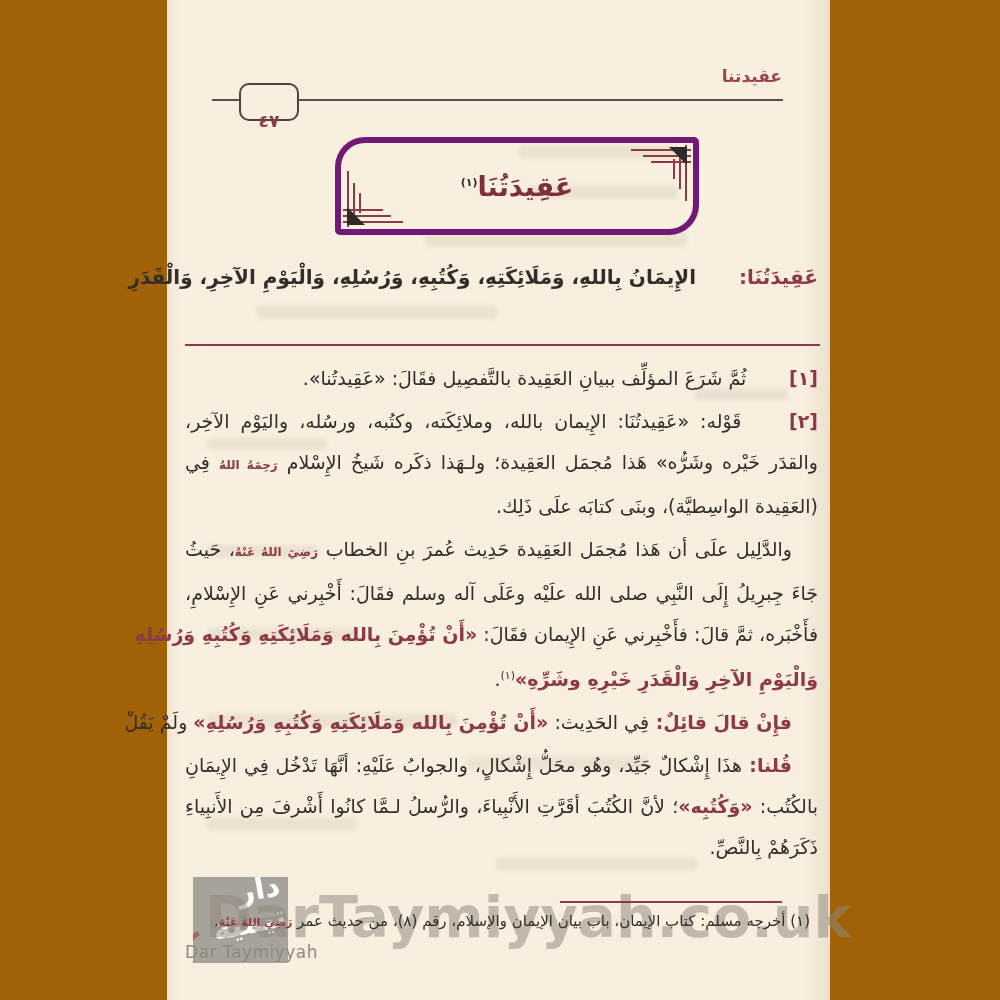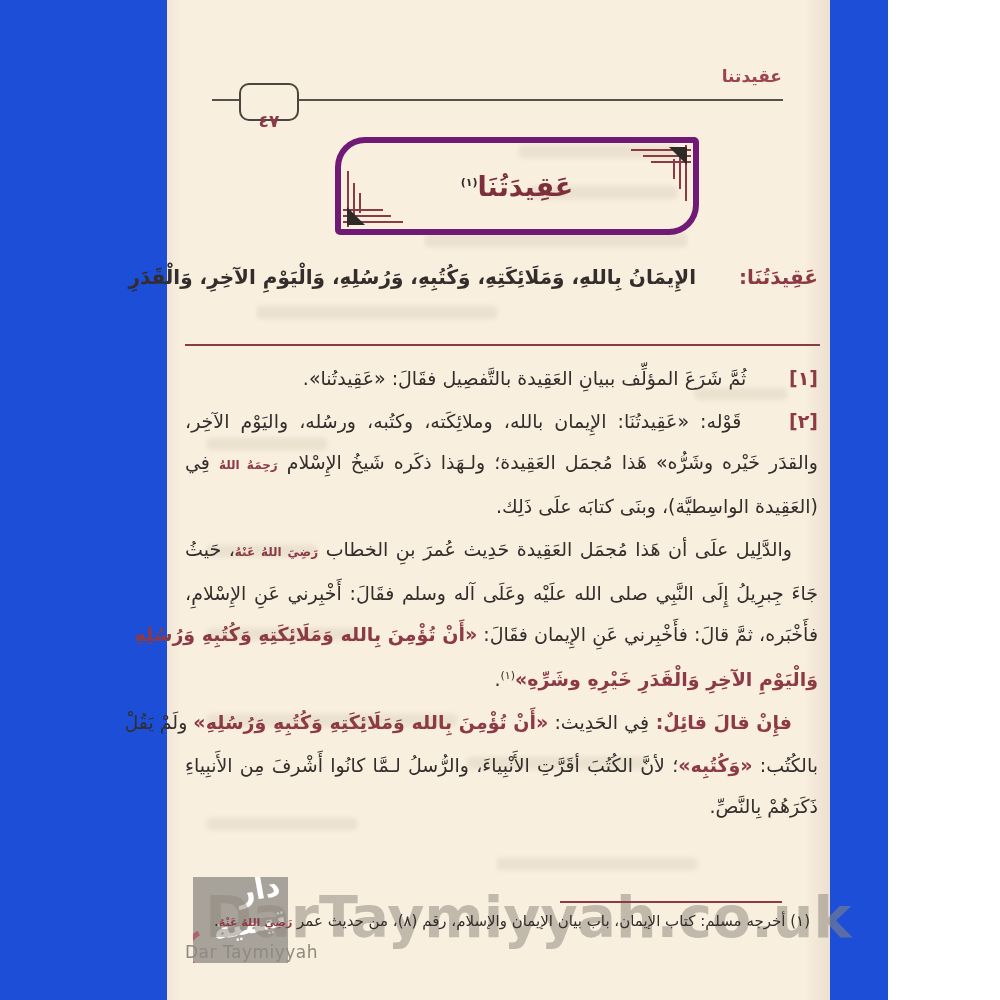--- a/index.html
+++ b/index.html
@@ -1,18 +1,18 @@
 <!DOCTYPE html>
 <html lang="ar"><head>
 <meta charset="utf-8">
 <style>
   html,body{margin:0;padding:0;}
   body{width:1000px;height:1000px;background:#ffffff;overflow:hidden;
        font-family:"DejaVu Sans",sans-serif;}
-  .stage{position:relative;width:888px;height:1000px;background:#1d4ed8;}
+  .stage{position:relative;width:1000px;height:1000px;background:#a16207;}
   .page{position:absolute;left:167px;top:0;width:663px;height:1000px;
         background:#f9efdf;}
   .page::after{content:"";position:absolute;top:0;bottom:0;right:0;width:26px;
         background:linear-gradient(to right,rgba(120,90,60,0),rgba(120,90,60,0.10));
         pointer-events:none;}
   .page::before{content:"";position:absolute;top:0;bottom:0;left:0;width:14px;
         background:linear-gradient(to left,rgba(120,90,60,0),rgba(150,120,90,0.07));
         pointer-events:none;}
 
   
@@ -151,20 +151,21 @@
       <div class="para">
           <div class="line j ind"><span class="seg-k">والدَّلِيل علَى أن هَذا مُجمَل العَقِيدة حَدِيث عُمرَ بنِ الخطاب </span><span class="seg-h">رَضِيَ اللهُ عَنْهُ</span><span class="seg-k">، حَيثُ</span></div>
           <div class="line j"><span class="seg-k">جَاءَ جِبرِيلُ إِلَى النَّبِي صلى الله علَيْه وعَلَى آله وسلم فقَالَ: أَخْبِرني عَنِ الإِسْلامِ،</span></div>
           <div class="line j"><span class="seg-k">فأَخْبَره، ثمَّ قالَ: فأَخْبِرني عَنِ الإِيمان فقَالَ: </span><span class="seg-rb">«أَنْ تُؤْمِنَ بِالله وَمَلَائِكَتِهِ وَكُتُبِهِ وَرُسُلِهِ</span></div>
           <div class="line e"><span class="seg-rb">وَالْيَوْمِ الآخِرِ وَالْقَدَرِ خَيْرِهِ وشَرِّهِ»</span><span class="seg-sk">(١)</span><span class="seg-k">.</span></div>
         </div>
       <div class="para">
           <div class="line j ind"><span class="seg-rb">فإِنْ قالَ قائِلٌ: </span><span class="seg-k">فِي الحَدِيث: </span><span class="seg-rb">«أَنْ تُؤْمِنَ بِالله وَمَلَائِكَتِهِ وَكُتُبِهِ وَرُسُلِهِ»</span><span class="seg-k"> ولَمْ يَقُلْ</span></div>
         </div>
       <div class="para">
+          <div class="line j ind"><span class="seg-rb">قُلنا: </span><span class="seg-k">هذَا إِشْكالٌ جَيِّد، وهُو محَلُّ إِشْكالٍ، والجوابُ عَلَيْهِ: أنَّهَا تَدْخُل فِي الإِيمَانِ</span></div>
           <div class="line j"><span class="seg-k">بالكُتُب: </span><span class="seg-rb">«وَكُتُبِه»</span><span class="seg-k">؛ لأنَّ الكُتُبَ أقَرَّتِ الأَنْبِياءَ، والرُّسلُ لـمَّا كانُوا أَشْرفَ مِن الأَنبِياءِ</span></div>
           <div class="line e"><span class="seg-k">ذَكَرَهُمْ بِالنَّصِّ.</span></div>
         </div>
     </div>
 
     <div class="footnote-sep"></div>
     <div class="footnote"><span class="seg-k">(١) أخرجه مسلم: كتاب الإيمان، باب بيان الإيمان والإسلام، رقم (٨)، من حديث عمر </span><span class="seg-h">رَضِيَ اللهُ عَنْهُ</span><span class="seg-k">.</span></div>
 
     <div class="watermark">DarTaymiyyah.co.uk</div>
     <div class="logo">

